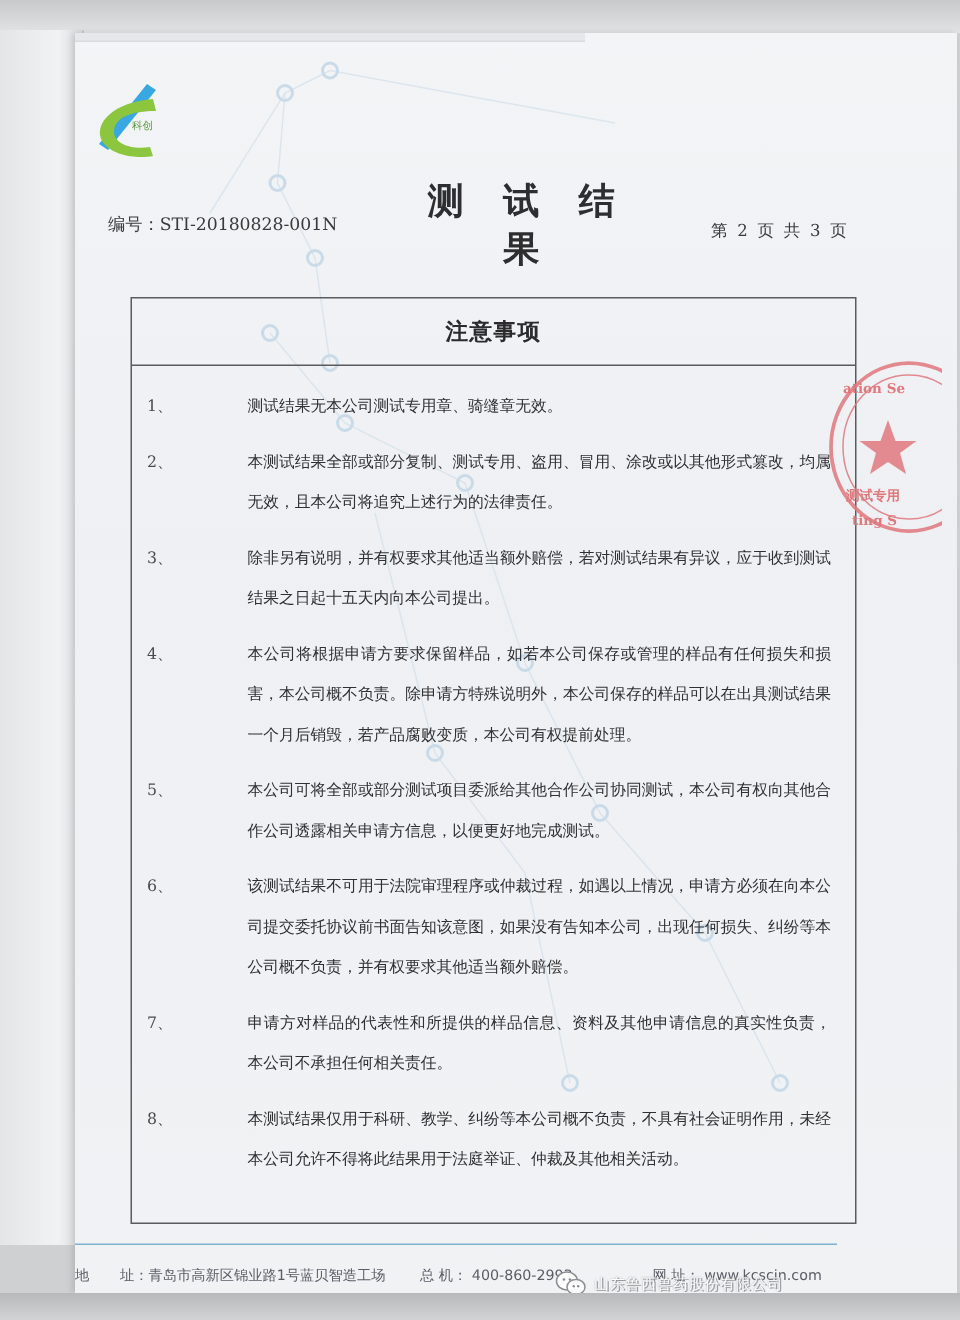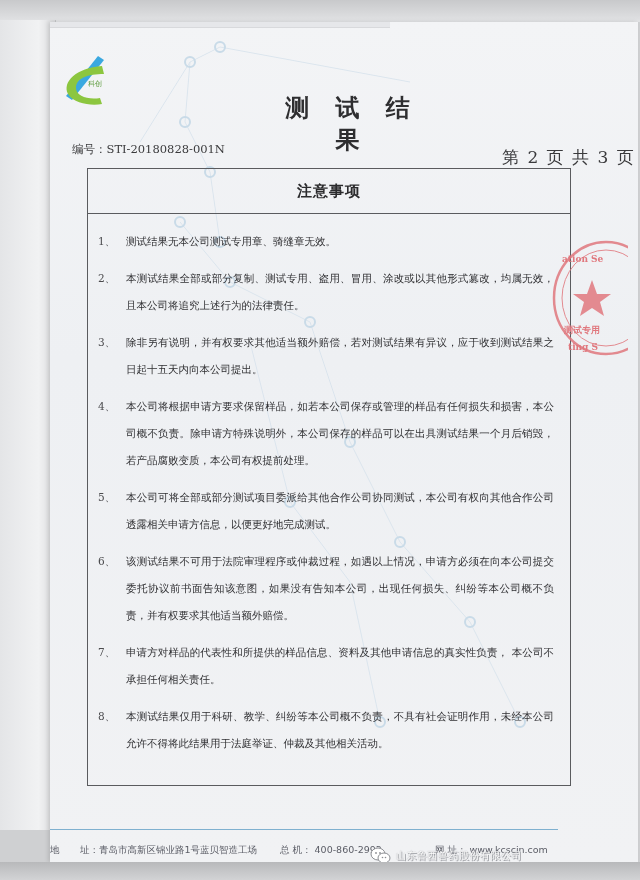--- a/index.html
+++ b/index.html
@@ -24,47 +24,47 @@
       box-shadow: -2px 0 4px rgba(0,0,0,0.12);
     }
     .page-top-edge {
       position: absolute; left: 0; top: 0; width: 340px; height: 6px;
       background: #e6e7ea; border-bottom: 1px solid #d8d9dc;
     }
     .logo {
       position: absolute; left: 8px; top: 30px; width: 60px; height: 58px;
     }
     .doc-title {
-      position: absolute; left: 222px; top: 70px; width: 160px; text-align: center;
+      position: absolute; left: 222px; top: 96px; width: 160px; text-align: center;
       font-size: 24px; font-weight: bold; letter-spacing: 9px; color: #2e2e30;
     }
     .doc-number {
       position: absolute; left: 22px; top: 120px;
       font-size: 11.5px; color: #3a3a3c; text-align: right;
     }
     .page-indicator {
-      position: absolute; left: 452px; top: 124px;
-      font-size: 17px; color: #3a3a3c; word-spacing: 3px;
+      position: absolute; left: 424px; top: 124px;
+      font-size: 11px; color: #3a3a3c; word-spacing: 3px;
     }
     .notice-table {
-      position: absolute; left: 37px; top: 146px; width: 484px; height: 618px;
+      position: absolute; left: 37px; top: 176px; width: 484px; height: 618px;
       border: 1.5px solid #5a5b5e;
     }
     .notice-header {
       height: 45px; border-bottom: 1.5px solid #5a5b5e;
       display: flex; align-items: center; justify-content: center;
       font-size: 15px; font-weight: bold; color: #2b2b2d; letter-spacing: 1px;
     }
     .notice-list { padding: 14px 16px 0 10px; }
     .notice-item {
       display: flex; font-size: 10.5px; line-height: 27px; color: #303033;
       margin-bottom: 10px;
     }
     .notice-num { width: 28px; flex: 0 0 28px; color: #4a4a4d; }
-    .notice-text { flex: 1; text-align: justify; }
+    .notice-text { flex: 1; text-align: justify; margin-left: 39px; }
     .footer-line {
       position: absolute; left: 0; top: 807px; width: 508px; height: 1px;
       background: #7fb0cf;
     }
     .footer {
       position: absolute; left: 0; top: 822px; width: 560px;
       font-family: "DejaVu Sans", "Liberation Sans", sans-serif;
       font-size: 9.5px; color: #5b5d66;
     }
     .footer span { position: absolute; white-space: nowrap; }

